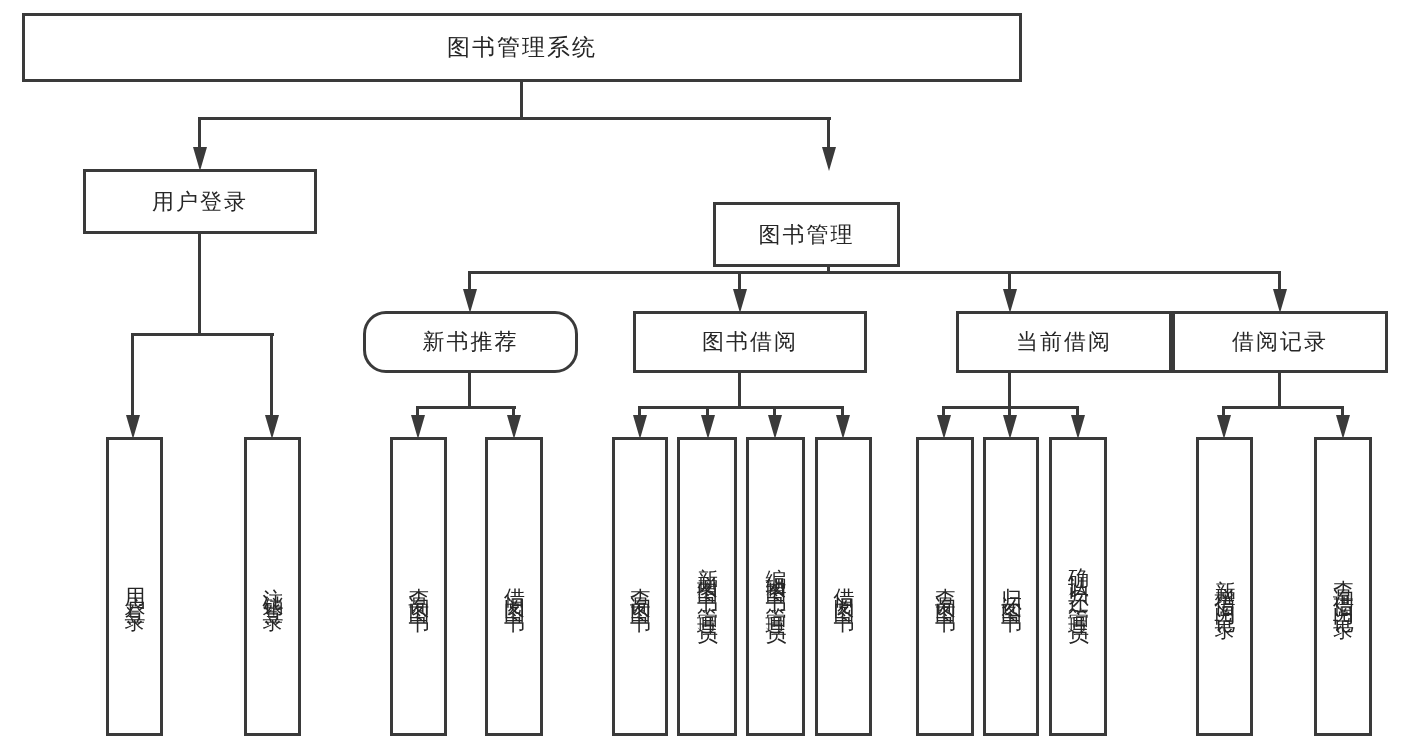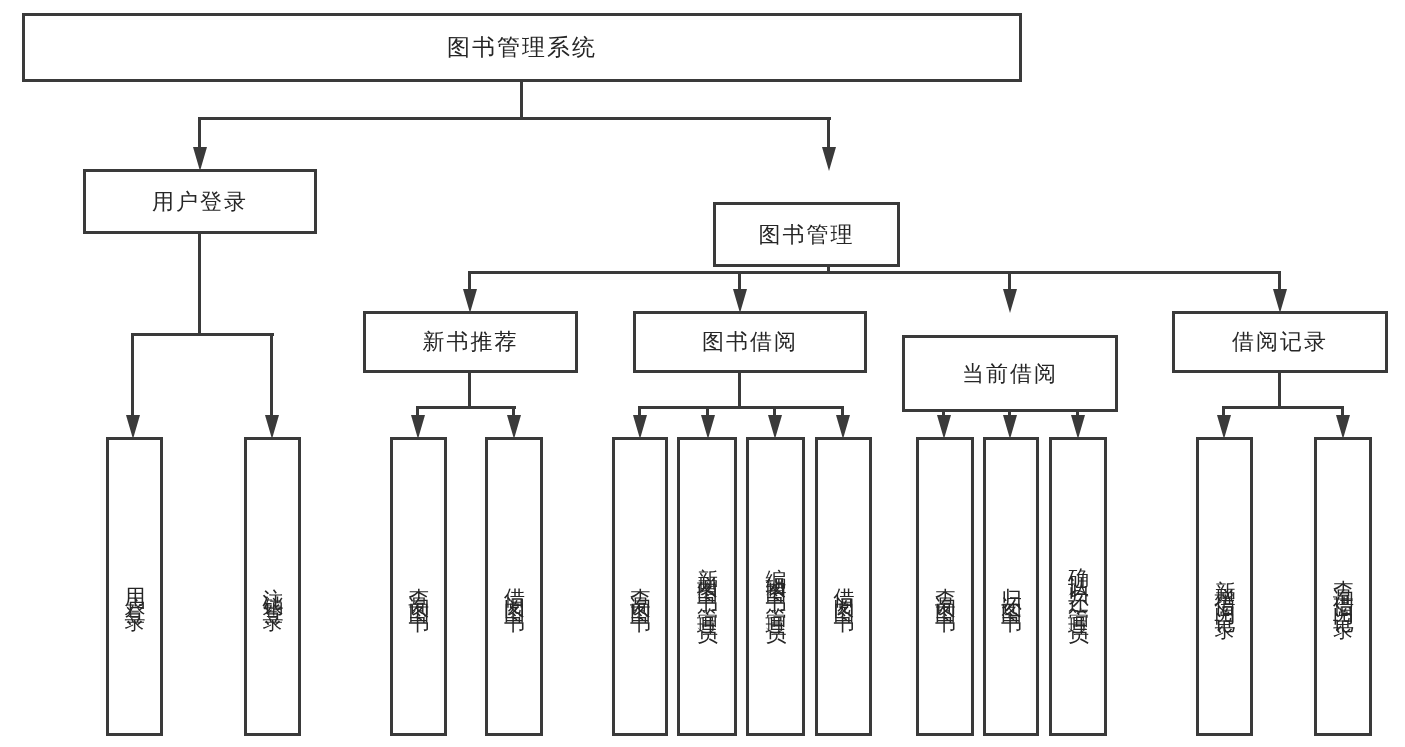--- a/index.html
+++ b/index.html
@@ -122,27 +122,27 @@
     <div class="arrowhead" style="left: 1336px; top: 415px;"></div>
     <div class="node root" style="left: 22px; top: 13px; width: 1000px; height: 69px;">
       <span class="label">图书管理系统</span>
     </div>
     <div class="node" style="left: 83px; top: 169px; width: 234px; height: 65px;">
       <span class="label">用户登录</span>
     </div>
     <div class="node" style="left: 713px; top: 169px; width: 187px; height: 65px; margin-top: 33px;">
       <span class="label">图书管理</span>
     </div>
-    <div class="node" style="left: 363px; top: 311px; width: 215px; height: 62px;">
+    <div class="node" style="left: 363px; top: 311px; width: 215px; height: 62px; border-radius: 23px;">
       <span class="label">新书推荐</span>
     </div>
     <div class="node" style="left: 633px; top: 311px; width: 234px; height: 62px;">
       <span class="label">图书借阅</span>
     </div>
-    <div class="node" style="left: 902px; top: 311px; width: 216px; height: 77px; margin-top: 24px;">
+    <div class="node" style="left: 956px; top: 311px; width: 216px; height: 62px;">
       <span class="label">当前借阅</span>
     </div>
     <div class="node" style="left: 1172px; top: 311px; width: 216px; height: 62px;">
       <span class="label">借阅记录</span>
     </div>
     <div class="node vert" style="left: 106px; top: 437px; width: 57px; height: 299px;">
       <span class="label">用户登录</span>
     </div>
     <div class="node vert" style="left: 244px; top: 437px; width: 57px; height: 299px;">
       <span class="label">注销登录</span>

